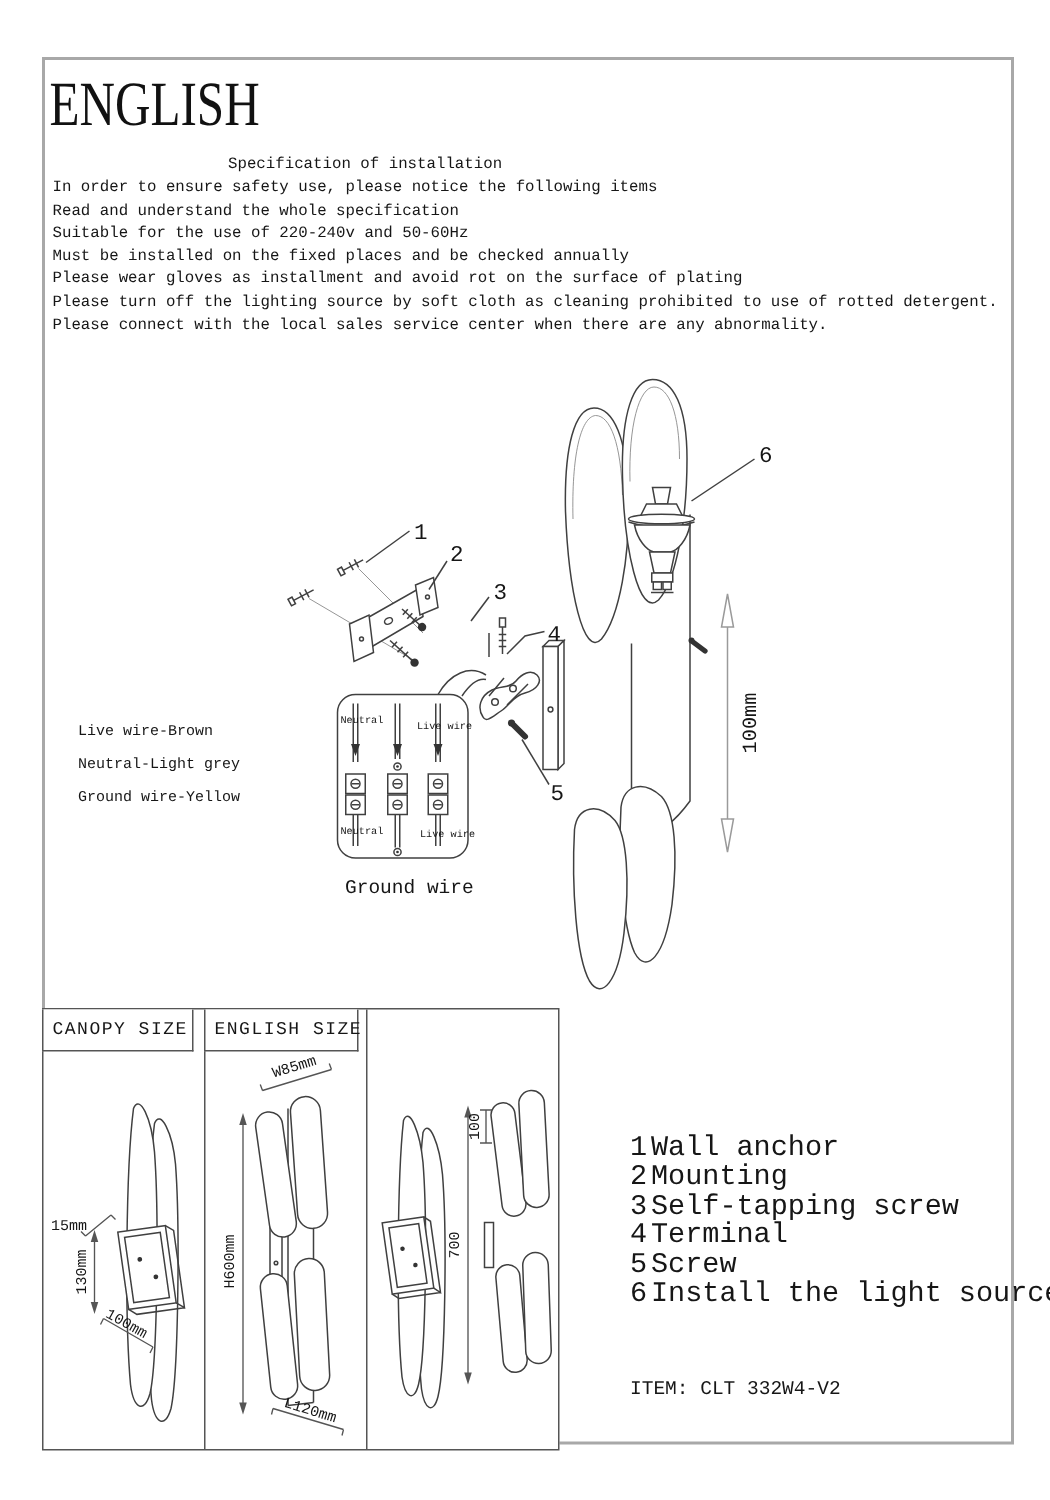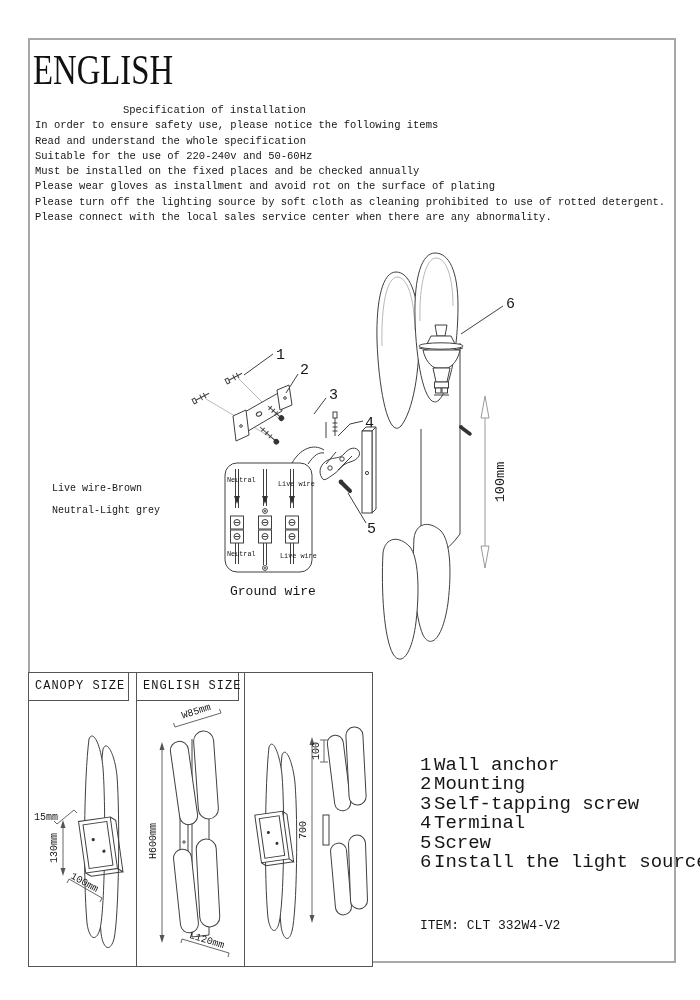--- a/index.html
+++ b/index.html
@@ -14,21 +14,21 @@
     position:absolute; left:28px; top:38px; width:648px; height:925px;
     border:2px solid #a8a8a8;
   }
   .doc-title {
     position:absolute; left:33px; top:46px;
     font-family:"Liberation Serif","DejaVu Serif",serif;
     font-size:42px; font-weight:normal; color:#111;
     transform:scale(0.78,1); transform-origin:left top; white-space:nowrap;
   }
   .spec-block { position:absolute; left:35px; top:103px; width:635px; font-size:10.5px; line-height:15.3px; white-space:nowrap; }
-  .spec-heading { margin-left:88px;font-family:Liberation Mono, monospace; }
+  .spec-heading { margin-left:117px;font-family:Liberation Mono, monospace; }
   .wire-legend { position:absolute; left:52px; top:478px; font-size:10px; line-height:22px; white-space:nowrap; }
   .parts-list { position:absolute; left:420px; top:756px; font-size:19px; line-height:19.4px; white-space:nowrap; }
   .parts-list .num { display:inline-block; min-width:14px; }
   .item-line { position:absolute; left:420px; top:918px; font-size:13px; white-space:nowrap; }
 
   .panels-box {
     position:absolute; left:28px; top:672px; width:345px; height:295px;
     border:1px solid #555; background:#fff;
   }
   .panel-divider { position:absolute; top:0; width:0; height:100%; border-left:1px solid #555; }
@@ -63,20 +63,21 @@
     <div>Suitable for the use of 220-240v and 50-60Hz</div>
     <div>Must be installed on the fixed places and be checked annually</div>
     <div>Please wear gloves as installment and avoid rot on the surface of plating</div>
     <div>Please turn off the lighting source by soft cloth as cleaning prohibited to use of rotted detergent.</div>
     <div>Please connect with the local sales service center when there are any abnormality.</div>
   </div>
 
   <div class="wire-legend">
     <div>Live wire-Brown</div>
     <div>Neutral-Light grey</div>
+    <div>Ground wire-Yellow</div>
   </div>
 
   <svg style="left:30px; top:246px;" width="540" height="420" viewBox="0 0 540 420">
 
     <g>
       <path class="draw" d="M 391 183 L 391 306 Q 408 318 430 288 L 430 97"></path>
     </g>
 
     <g>
       <path class="draw-white" d="M 347 95 C 346 52 353 26 366 26 C 379 26 388 46 389 85 C 390 125 383 165 371 180 C 359 193 349 148 347 95 Z"></path>

